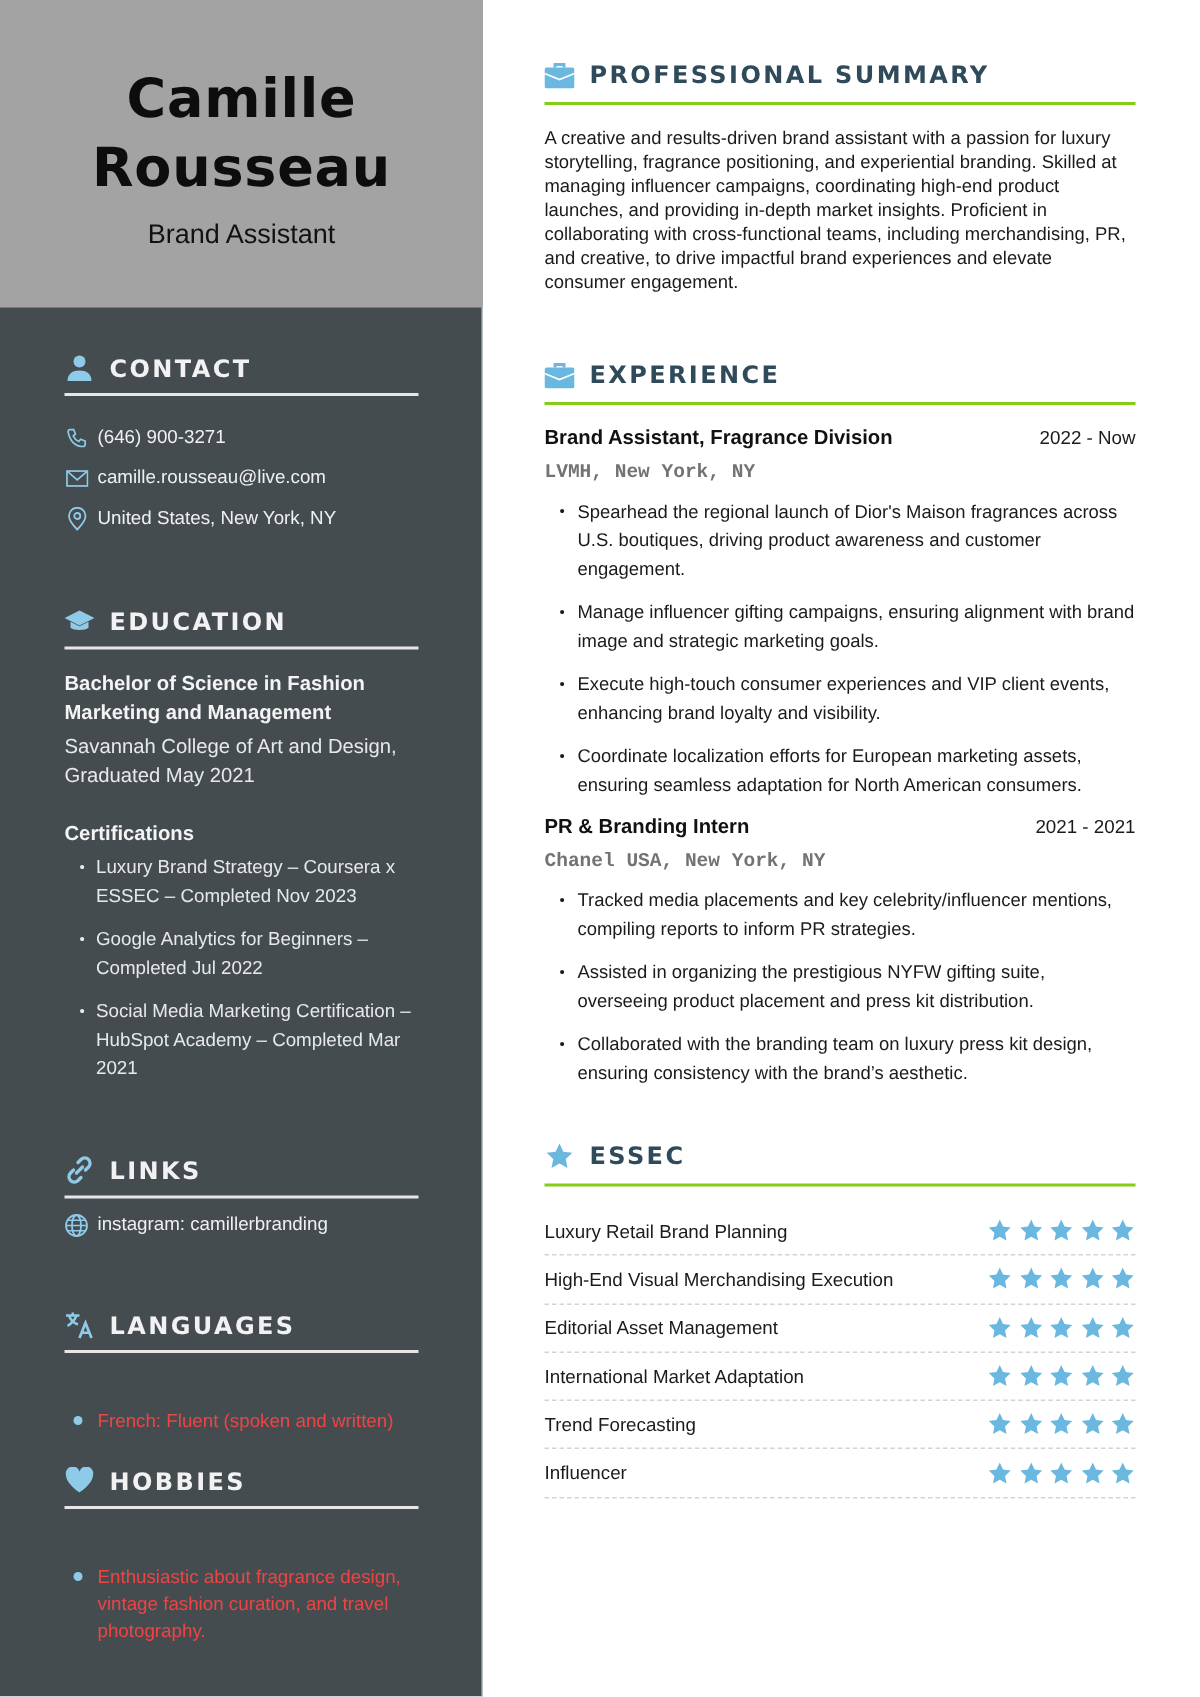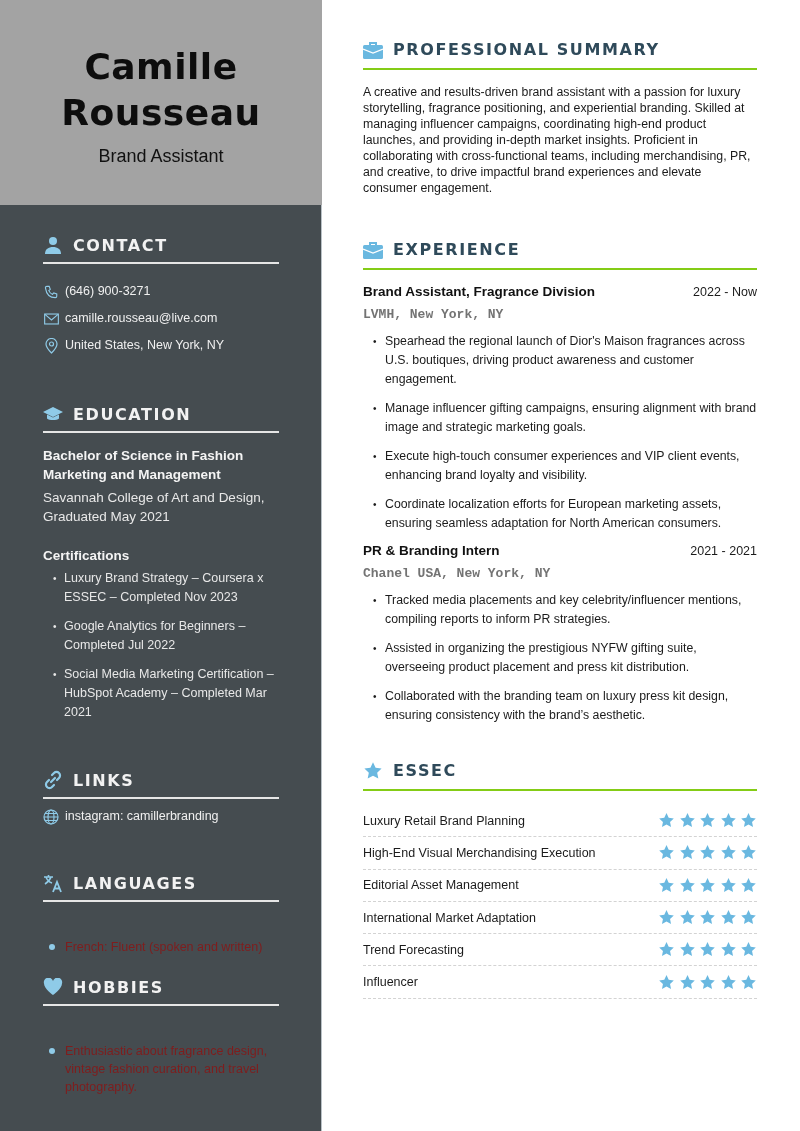--- a/index.html
+++ b/index.html
@@ -21,21 +21,21 @@
   .contact-row .ico { width: 16px; height: 16px; margin-right: 6px; display: flex; align-items: center; justify-content: center; }
 
   .edu-degree { font-weight: bold; font-size: 13.5px; line-height: 19px; color: #f4f4f4; margin-top: 13px; }
   .edu-school { font-size: 13.5px; line-height: 19px; color: #e8e8e8; margin-top: 4px; }
   .cert-title { font-weight: bold; font-size: 13.5px; color: #f4f4f4; margin-top: 22px; }
   .cert-list { list-style: none; margin-top: 6px; padding-left: 10px; }
   .cert-list li { position: relative; padding-left: 11px; font-size: 12.5px; line-height: 19px; color: #e8e8e8; margin-bottom: 10px; }
   .cert-list li::before { content: "•"; position: absolute; left: 0; top: 0; font-size: 10px; color: #e8e8e8; }
 
   .dot-list { list-style: none; margin-top: 10px; padding-left: 4px; }
-  .dot-list li { position: relative; padding-left: 18px; font-size: 12.5px; line-height: 18px; color: #7f1d1d; margin-top: 36px; }
+  .dot-list li { position: relative; padding-left: 18px; font-size: 12.5px; line-height: 18px; color: #ef4444; margin-top: 36px; }
   .dot-list li::before { content: ""; position: absolute; left: 2px; top: 6px; width: 6px; height: 6px; border-radius: 50%; background: #8fcbe8; }
 
   .main { position: absolute; left: 363px; width: 394px; }
   .main-head { display: flex; align-items: flex-start; height: 30px; border-bottom: 2px solid #84cc16; }
   .main-head .ico { width: 20px; height: 20px; margin-right: 10px; display: flex; align-items: center; justify-content: center; }
   .main-head .lbl { font-family: "DejaVu Sans", sans-serif; font-weight: bold; font-size: 16px; letter-spacing: 1.6px; color: #2f4a5a; }
 
   .summary { margin-top: 14px; font-size: 12.3px; line-height: 16px; color: #1b1b1b; }
 
   .job { margin-top: 14px; }

